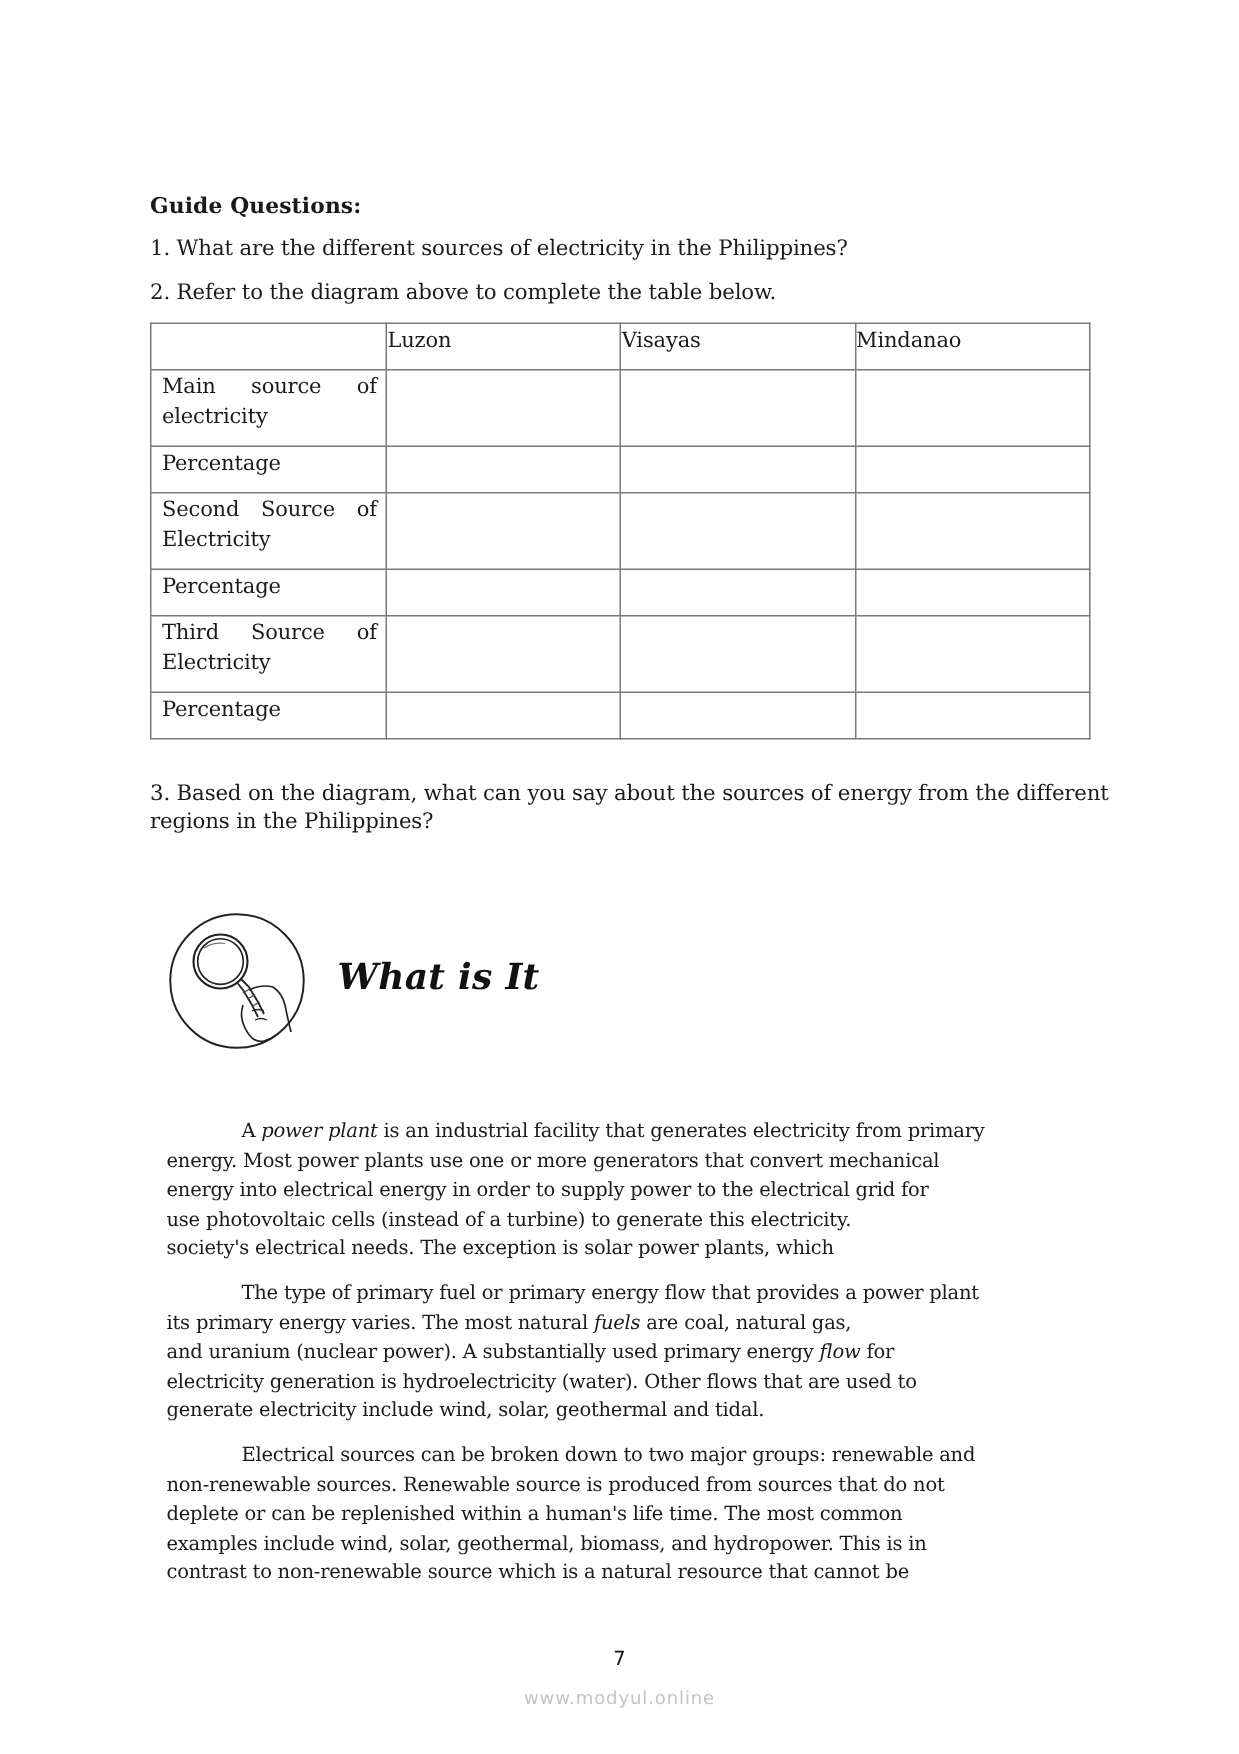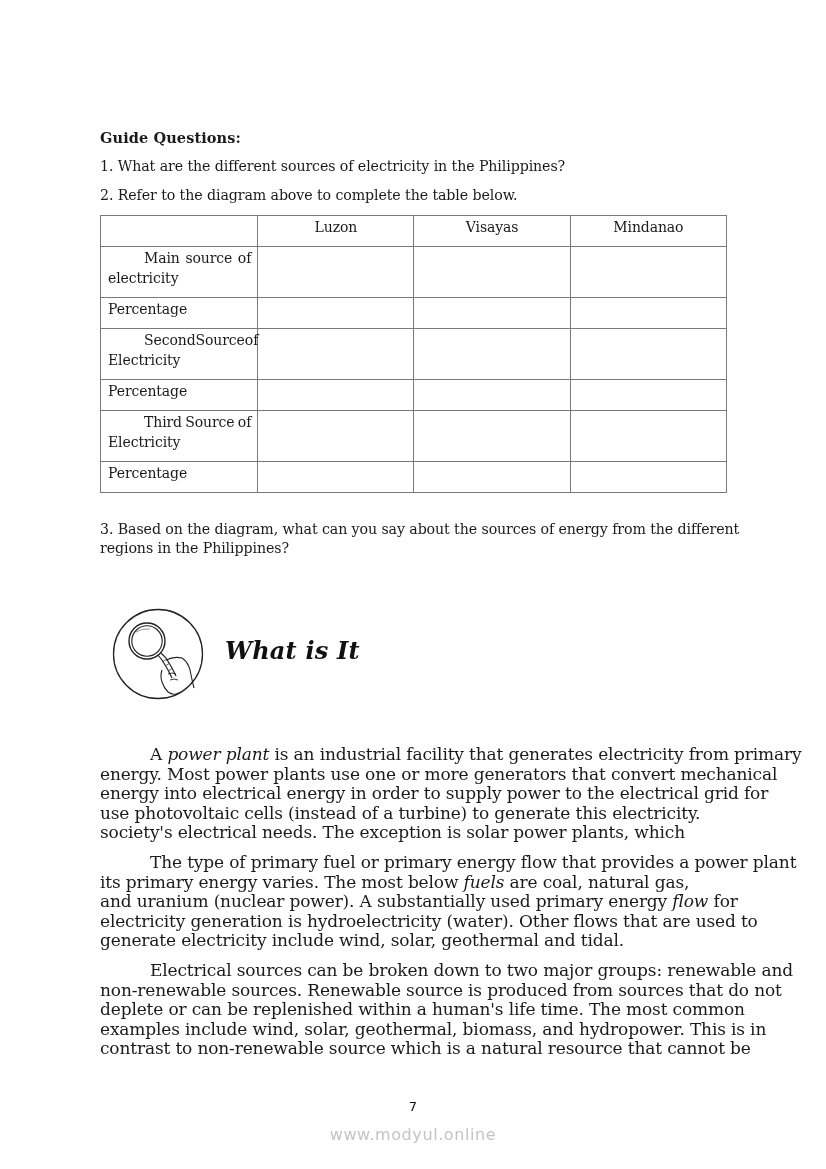--- a/index.html
+++ b/index.html
@@ -57,41 +57,40 @@
     }
     .answer-table td, .answer-table th {
       border: 1.3px solid #7a7a7a;
       padding: 0;
       vertical-align: top;
       font-weight: normal;
       font-size: 14px;
       letter-spacing: -0.1px;
     }
     .answer-table th {
-      text-align: center;
+      text-align: left;
       height: 29px;
       line-height: 20px;
       padding-top: 1px;
     }
     .answer-table .col-label { width: 157px; }
     .answer-table .col-data { width: 156px; }
     .row-tall td { height: 49px; }
     .row-short td { height: 29px; margin-left: 32px; }
     .row-label {
       padding: 0 6px 0 7px !important;
       line-height: 20px;
       text-align: justify;
       text-align-last: left;
     }
     .row-tall .row-label { padding-top: 1px !important; }
     .row-short .row-label { padding-top: 1px !important; }
     .justify-line {
       display: flex;
       justify-content: space-between;
-      margin-left: 36px;
     }
 
     
     .icon-wrap {
       left: 112px;
       top: 608px;
       width: 92px;
       height: 92px;
     }
     .section-heading {
@@ -102,23 +101,23 @@
       font-weight: bold;
       font-size: 24px;
       color: #111;
       letter-spacing: 0.2px;
       text-align: right;
     }
 
     
     .para {
       position: absolute;
-      left: 100px;
+      left: 111px;
       width: 640px;
-      font-size: 17px;
+      font-size: 13px;
       line-height: 19.6px;
       letter-spacing: -0.15px;
     }
     .para .line { display: block; white-space: nowrap; }
     .para .indent { padding-left: 50px; }
     .p1 { top: 745px; }
     .p2 { top: 853px; }
     .p3 { top: 961px; }
 
     .page-number {
@@ -129,21 +128,21 @@
       font-family: "DejaVu Sans", "Liberation Sans", sans-serif;
       font-size: 13px;
       color: #111;
     }
     .watermark {
       left: 0;
       width: 826px;
       top: 1125px;
       text-align: center;
       font-family: "DejaVu Sans", "Liberation Sans", sans-serif;
-      font-size: 16px;
+      font-size: 12px;
       color: #c4c4c4;
       letter-spacing: 0.6px;
     }
   </style>
 </head>
 <body>
 
 <div class="page">
 
   <div class="abs guide-title">Guide Questions:</div>
@@ -251,21 +250,21 @@
   <div class="para p1">
     <span class="line indent"><span>A </span><em>power plant</em><span> is an industrial facility that generates electricity from primary</span></span>
     <span class="line">energy. Most power plants use one or more generators that convert mechanical</span>
     <span class="line">energy into electrical energy in order to supply power to the electrical grid for</span>
     <span class="line">use photovoltaic cells (instead of a turbine) to generate this electricity.</span>
     <span class="line">society's electrical needs. The exception is solar power plants, which</span>
   </div>
 
   <div class="para p2">
     <span class="line indent">The type of primary fuel or primary energy flow that provides a power plant</span>
-    <span class="line"><span>its primary energy varies. The most below </span><em>fuels</em><span> are coal, natural gas,</span></span>
+    <span class="line"><span>its primary energy varies. The most natural </span><em>fuels</em><span> are coal, natural gas,</span></span>
     <span class="line"><span>and uranium (nuclear power). A substantially used primary energy </span><em>flow</em><span> for</span></span>
     <span class="line">electricity generation is hydroelectricity (water). Other flows that are used to</span>
     <span class="line">generate electricity include wind, solar, geothermal and tidal.</span>
   </div>
 
   <div class="para p3">
     <span class="line indent">Electrical sources can be broken down to two major groups: renewable and</span>
     <span class="line">non-renewable sources. Renewable source is produced from sources that do not</span>
     <span class="line">deplete or can be replenished within a human's life time. The most common</span>
     <span class="line">examples include wind, solar, geothermal, biomass, and hydropower. This is in</span>

